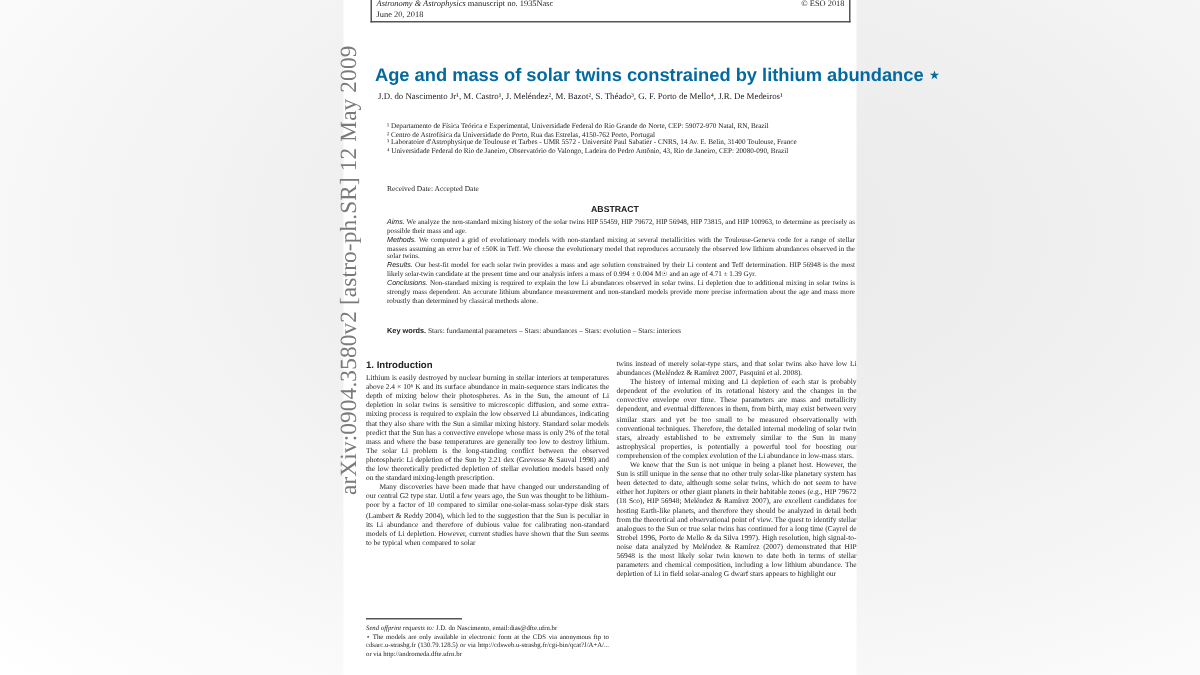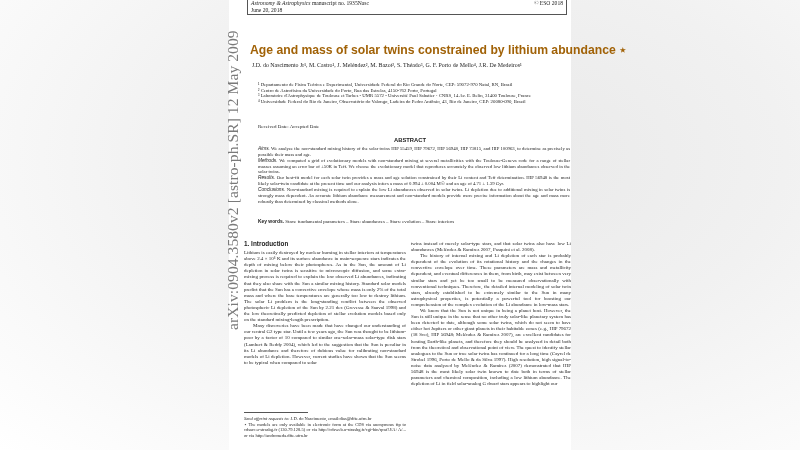--- a/index.html
+++ b/index.html
@@ -21,21 +21,21 @@
   }
   .header-box {
     position:absolute; left:247px; top:0; width:320px; height:15px;
     border:1px solid #555; border-top:none;
     font-size:5.6px; line-height:6.6px; padding:0 3px 1px 3px; box-sizing:border-box;
   }
   .header-box .journal { font-style:italic; }
   .header-box .right { position:absolute; right:3px; top:0; }
   .title {
     position:absolute; left:250px; top:43px; width:330px;
-    font-family:"Liberation Sans", sans-serif; font-weight:bold; font-size:12.2px; color:#a16207;
+    font-family:"Liberation Sans", sans-serif; font-weight:bold; font-size:12.2px; color:#0369a1;
     white-space:nowrap;
   }
   .authors {
     position:absolute; left:252px; top:62px; width:320px;
     font-size:5.9px; white-space:nowrap;
   }
   .affils {
     position:absolute; left:258px; top:82px; width:312px;
     font-size:4.8px; line-height:5.6px;
   }

